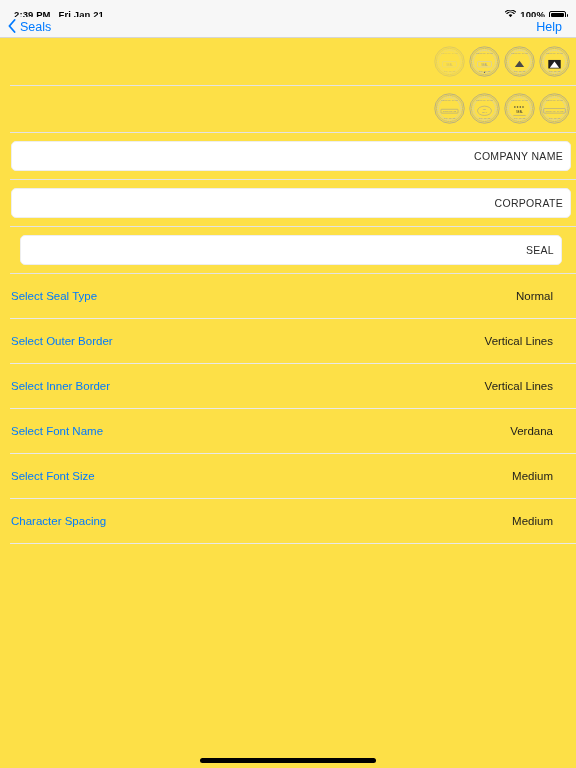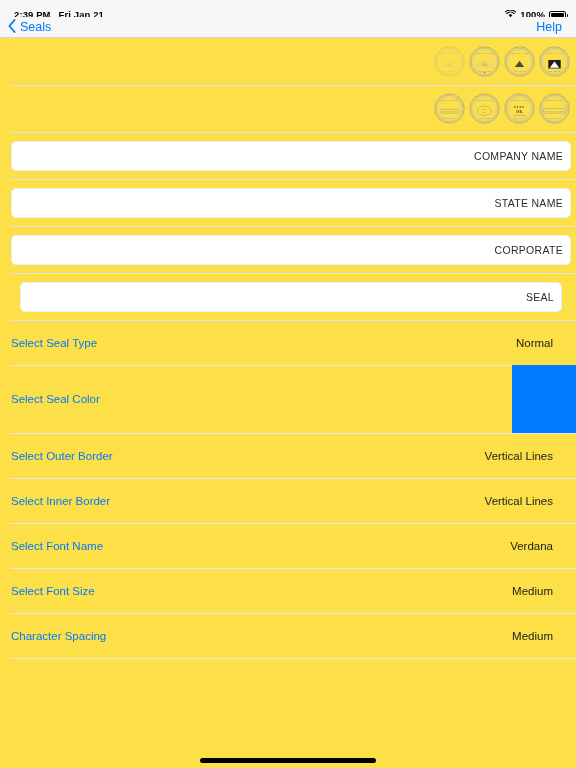--- a/index.html
+++ b/index.html
@@ -543,38 +543,31 @@
       <rect x="6" y="20" width="28" height="6" rx="0.8" fill="none" stroke="#9a9a9a" stroke-width="0.7"></rect>
              <text x="20" y="24.5" font-size="2.9" fill="#9a9a9a" text-anchor="middle" font-family="sans-serif">COMPANY NAME</text>
     </svg></div>
       </div>
     </div>
   <div id="fields-container">
       <div class="field-row">
         <div class="text-field" placeholder="COMPANY NAME">COMPANY NAME</div>
       </div>
       <div class="field-row">
-        <div class="text-field" placeholder="STATE NAME">STATE NAME</div>
-      </div>
-      <div class="field-row">
         <div class="text-field" placeholder="CORPORATE">CORPORATE</div>
       </div>
       <div class="field-row indent">
         <div class="text-field" placeholder="SEAL">SEAL</div>
       </div>
     </div>
   <div id="options-container">
       <div class="opt-row">
         <div class="opt-label">Select Seal Type</div>
         <div class="opt-value">Normal</div>
       </div>
-      <div class="opt-row color-row">
-        <div class="opt-label">Select Seal Color</div>
-        <div class="color-swatch" style="background: rgb(0, 122, 255);"></div>
-      </div>
       <div class="opt-row">
         <div class="opt-label">Select Outer Border</div>
         <div class="opt-value">Vertical Lines</div>
       </div>
       <div class="opt-row">
         <div class="opt-label">Select Inner Border</div>
         <div class="opt-value">Vertical Lines</div>
       </div>
       <div class="opt-row">
         <div class="opt-label">Select Font Name</div>

